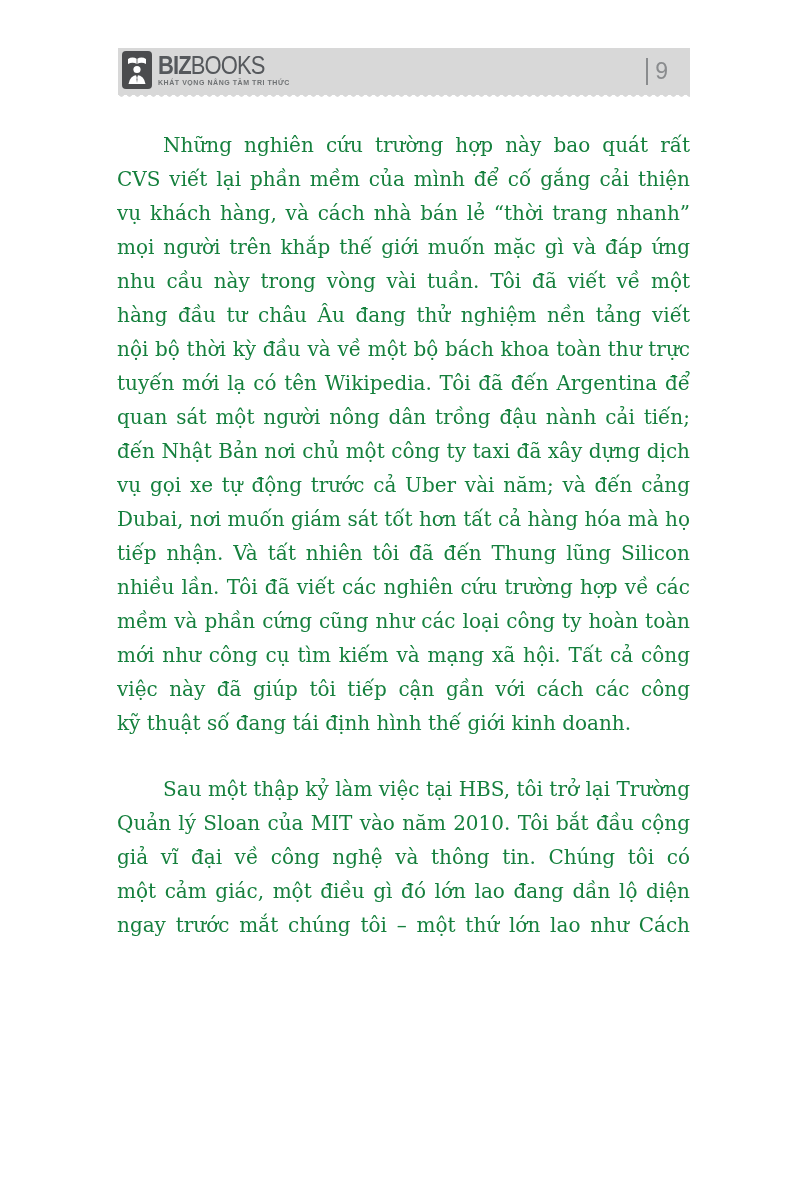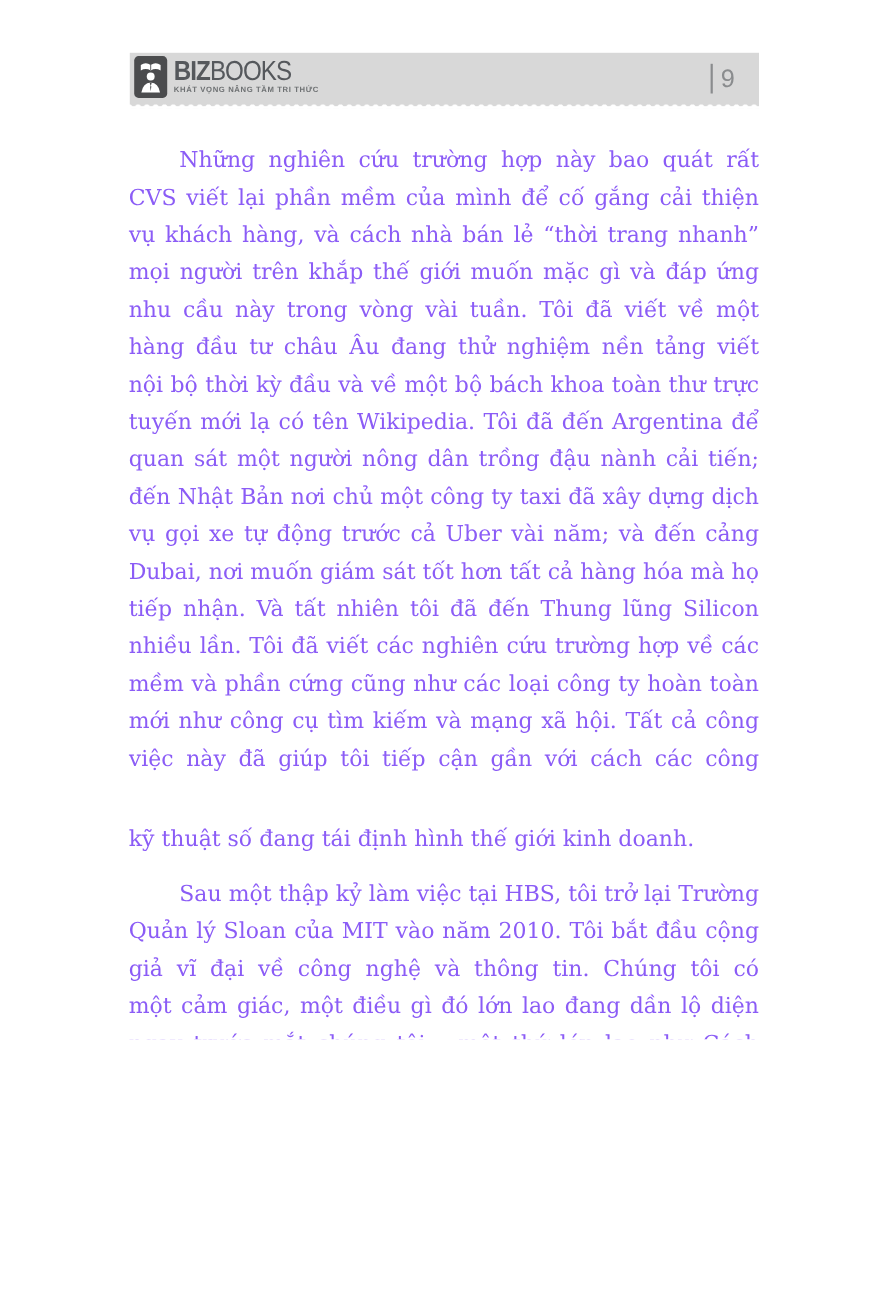--- a/index.html
+++ b/index.html
@@ -97,35 +97,35 @@
     color: #8a8c8e;
     line-height: 1;
   }
 
   
   .page-text {
     position: absolute;
     left: 117px;
     top: 128px;
     width: 573px;
-    color: #8b5cf6;
+    color: #15803d;
   }
   .para { }
-  .para + .para { margin-top: 16px; }
+  .para + .para { margin-top: 32px; }
   .tline {
     font-size: 20px;
     line-height: 34px;
     height: 34px;
     overflow: hidden;
     text-align: justify;
     text-align-last: justify;
     white-space: normal;
   }
   .tline.indent { padding-left: 46px; }
-  .tline.endleft { text-align-last: left; margin-top: 39px; }
+  .tline.endleft { text-align-last: left; }
 </style>
 </head>
 <body>
 
 <div class="page">
 
   <div class="header-band">
     <div class="logo-wrap">
       <div class="logo-mark">
         <svg width="24" height="32" viewBox="0 0 24 32" aria-hidden="true">

